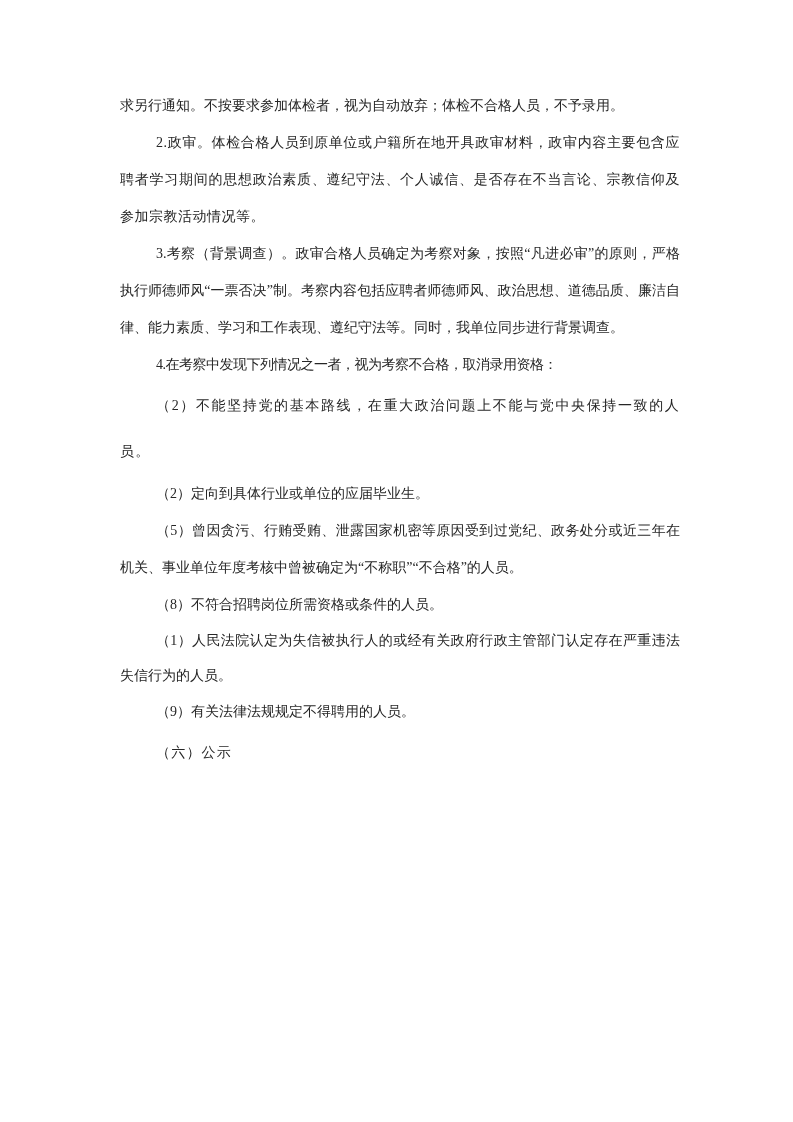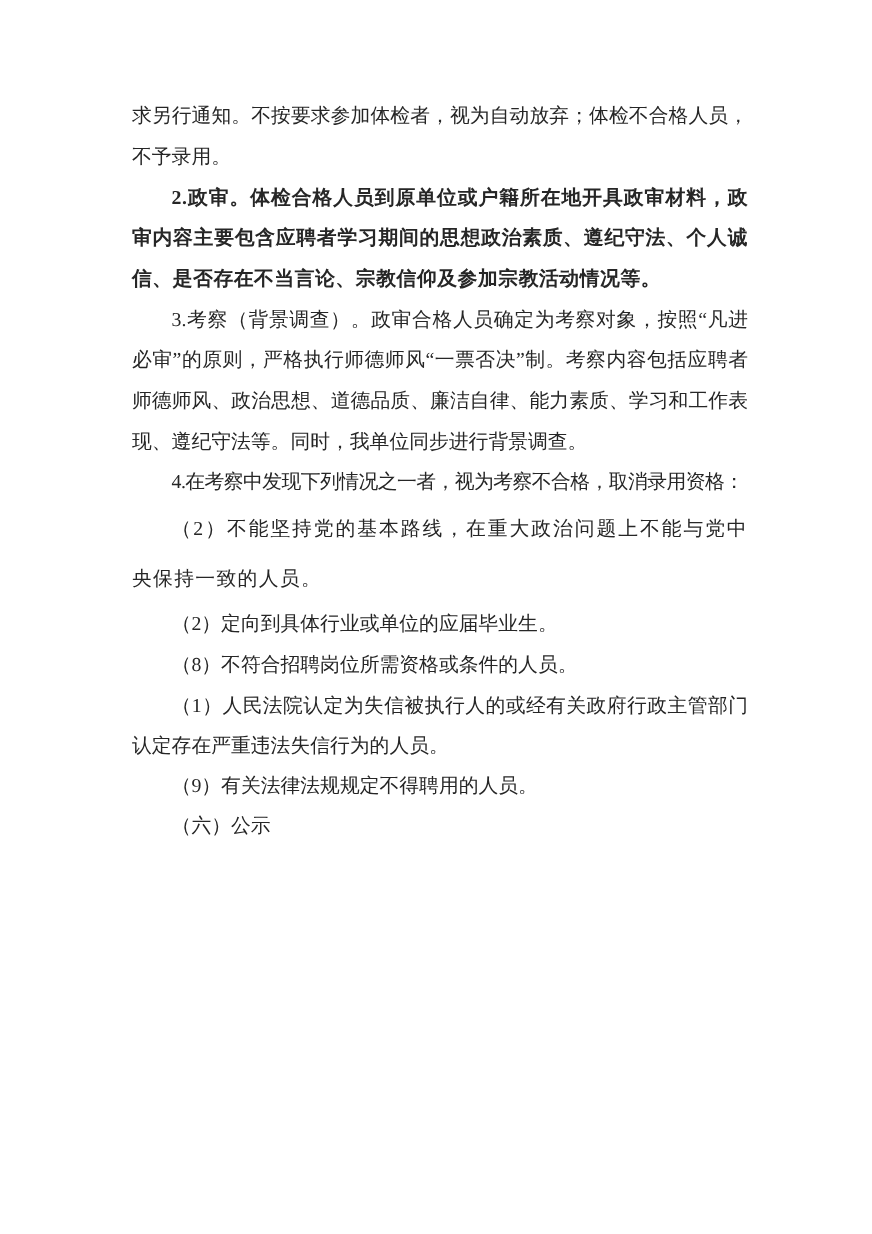--- a/index.html
+++ b/index.html
@@ -17,45 +17,46 @@
   }
   .content {
     position: absolute;
     left: 120px;
     top: 87px;
     width: 560px;
   }
   .para {
     margin: 0;
     padding: 0;
-    font-size: 18px;
+    font-size: 14px;
     line-height: 37px;
     color: #262626;
     text-align: justify;
     word-break: break-all;
     font-family: "Liberation Serif", serif;
   }
   .para.indent { text-indent: 36px; }
   
-  .para:nth-child(2)  { letter-spacing: 0.5px; font-weight: bold; }                      
+  .para:nth-child(2)  { letter-spacing: 0.5px; }                      
   .para:nth-child(4)  { letter-spacing: -0.5px; }                     
   .para:nth-child(5)  { letter-spacing: 1.2px; line-height: 46px; }   
   .para:nth-child(9)  { line-height: 35px; }                          
   .para:nth-child(11) { letter-spacing: 1.2px; line-height: 46px; }   
   .para:nth-child(12) { line-height: 46px; }                          
 </style>
 </head>
 <body>
 
 <div class="page">
   <div class="content" id="doc-content">
       <p class="para">求另行通知。不按要求参加体检者，视为自动放弃；体检不合格人员，不予录用。</p>
       <p class="para indent">2.政审。体检合格人员到原单位或户籍所在地开具政审材料，政审内容主要包含应聘者学习期间的思想政治素质、遵纪守法、个人诚信、是否存在不当言论、宗教信仰及参加宗教活动情况等。</p>
       <p class="para indent">3.考察（背景调查）。政审合格人员确定为考察对象，按照“凡进必审”的原则，严格执行师德师风“一票否决”制。考察内容包括应聘者师德师风、政治思想、道德品质、廉洁自律、能力素质、学习和工作表现、遵纪守法等。同时，我单位同步进行背景调查。</p>
       <p class="para indent">4.在考察中发现下列情况之一者，视为考察不合格，取消录用资格：</p>
       <p class="para indent">（2）不能坚持党的基本路线，在重大政治问题上不能与党中央保持一致的人员。</p>
       <p class="para indent">（2）定向到具体行业或单位的应届毕业生。</p>
+      <p class="para indent">（5）曾因贪污、行贿受贿、泄露国家机密等原因受到过党纪、政务处分或近三年在机关、事业单位年度考核中曾被确定为“不称职”“不合格”的人员。</p>
       <p class="para indent">（8）不符合招聘岗位所需资格或条件的人员。</p>
       <p class="para indent">（1）人民法院认定为失信被执行人的或经有关政府行政主管部门认定存在严重违法失信行为的人员。</p>
       <p class="para indent">（9）有关法律法规规定不得聘用的人员。</p>
       <p class="para indent">（六）公示</p>
     </div>
 </div>
 
 </body></html>

